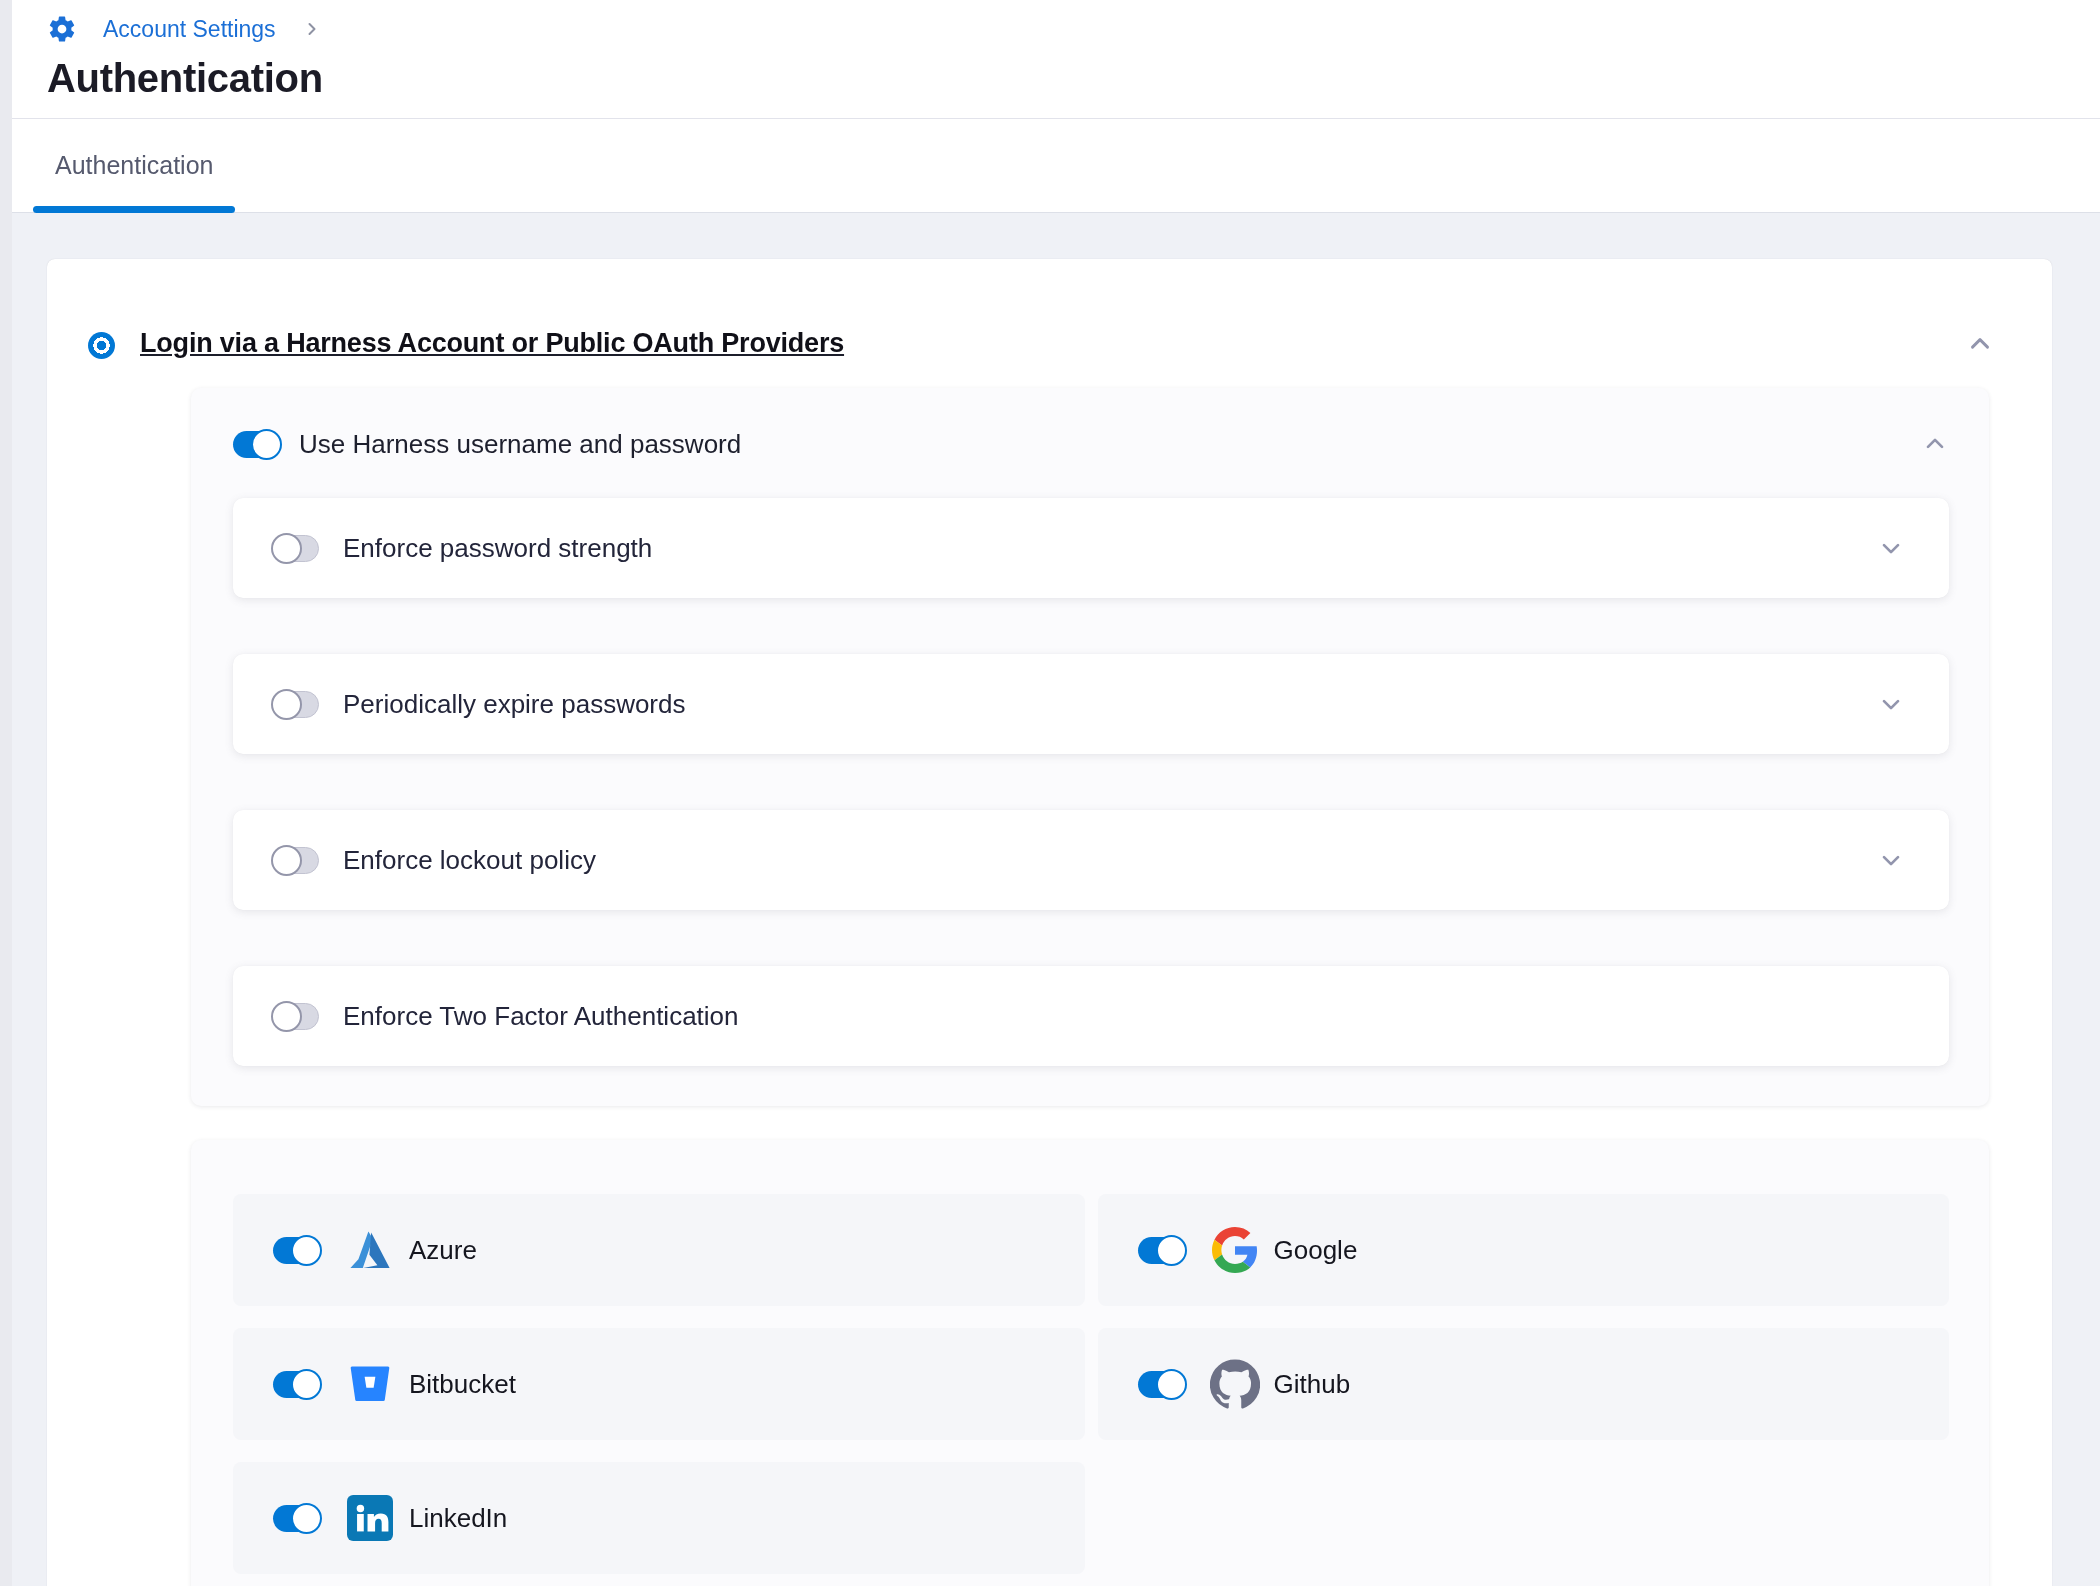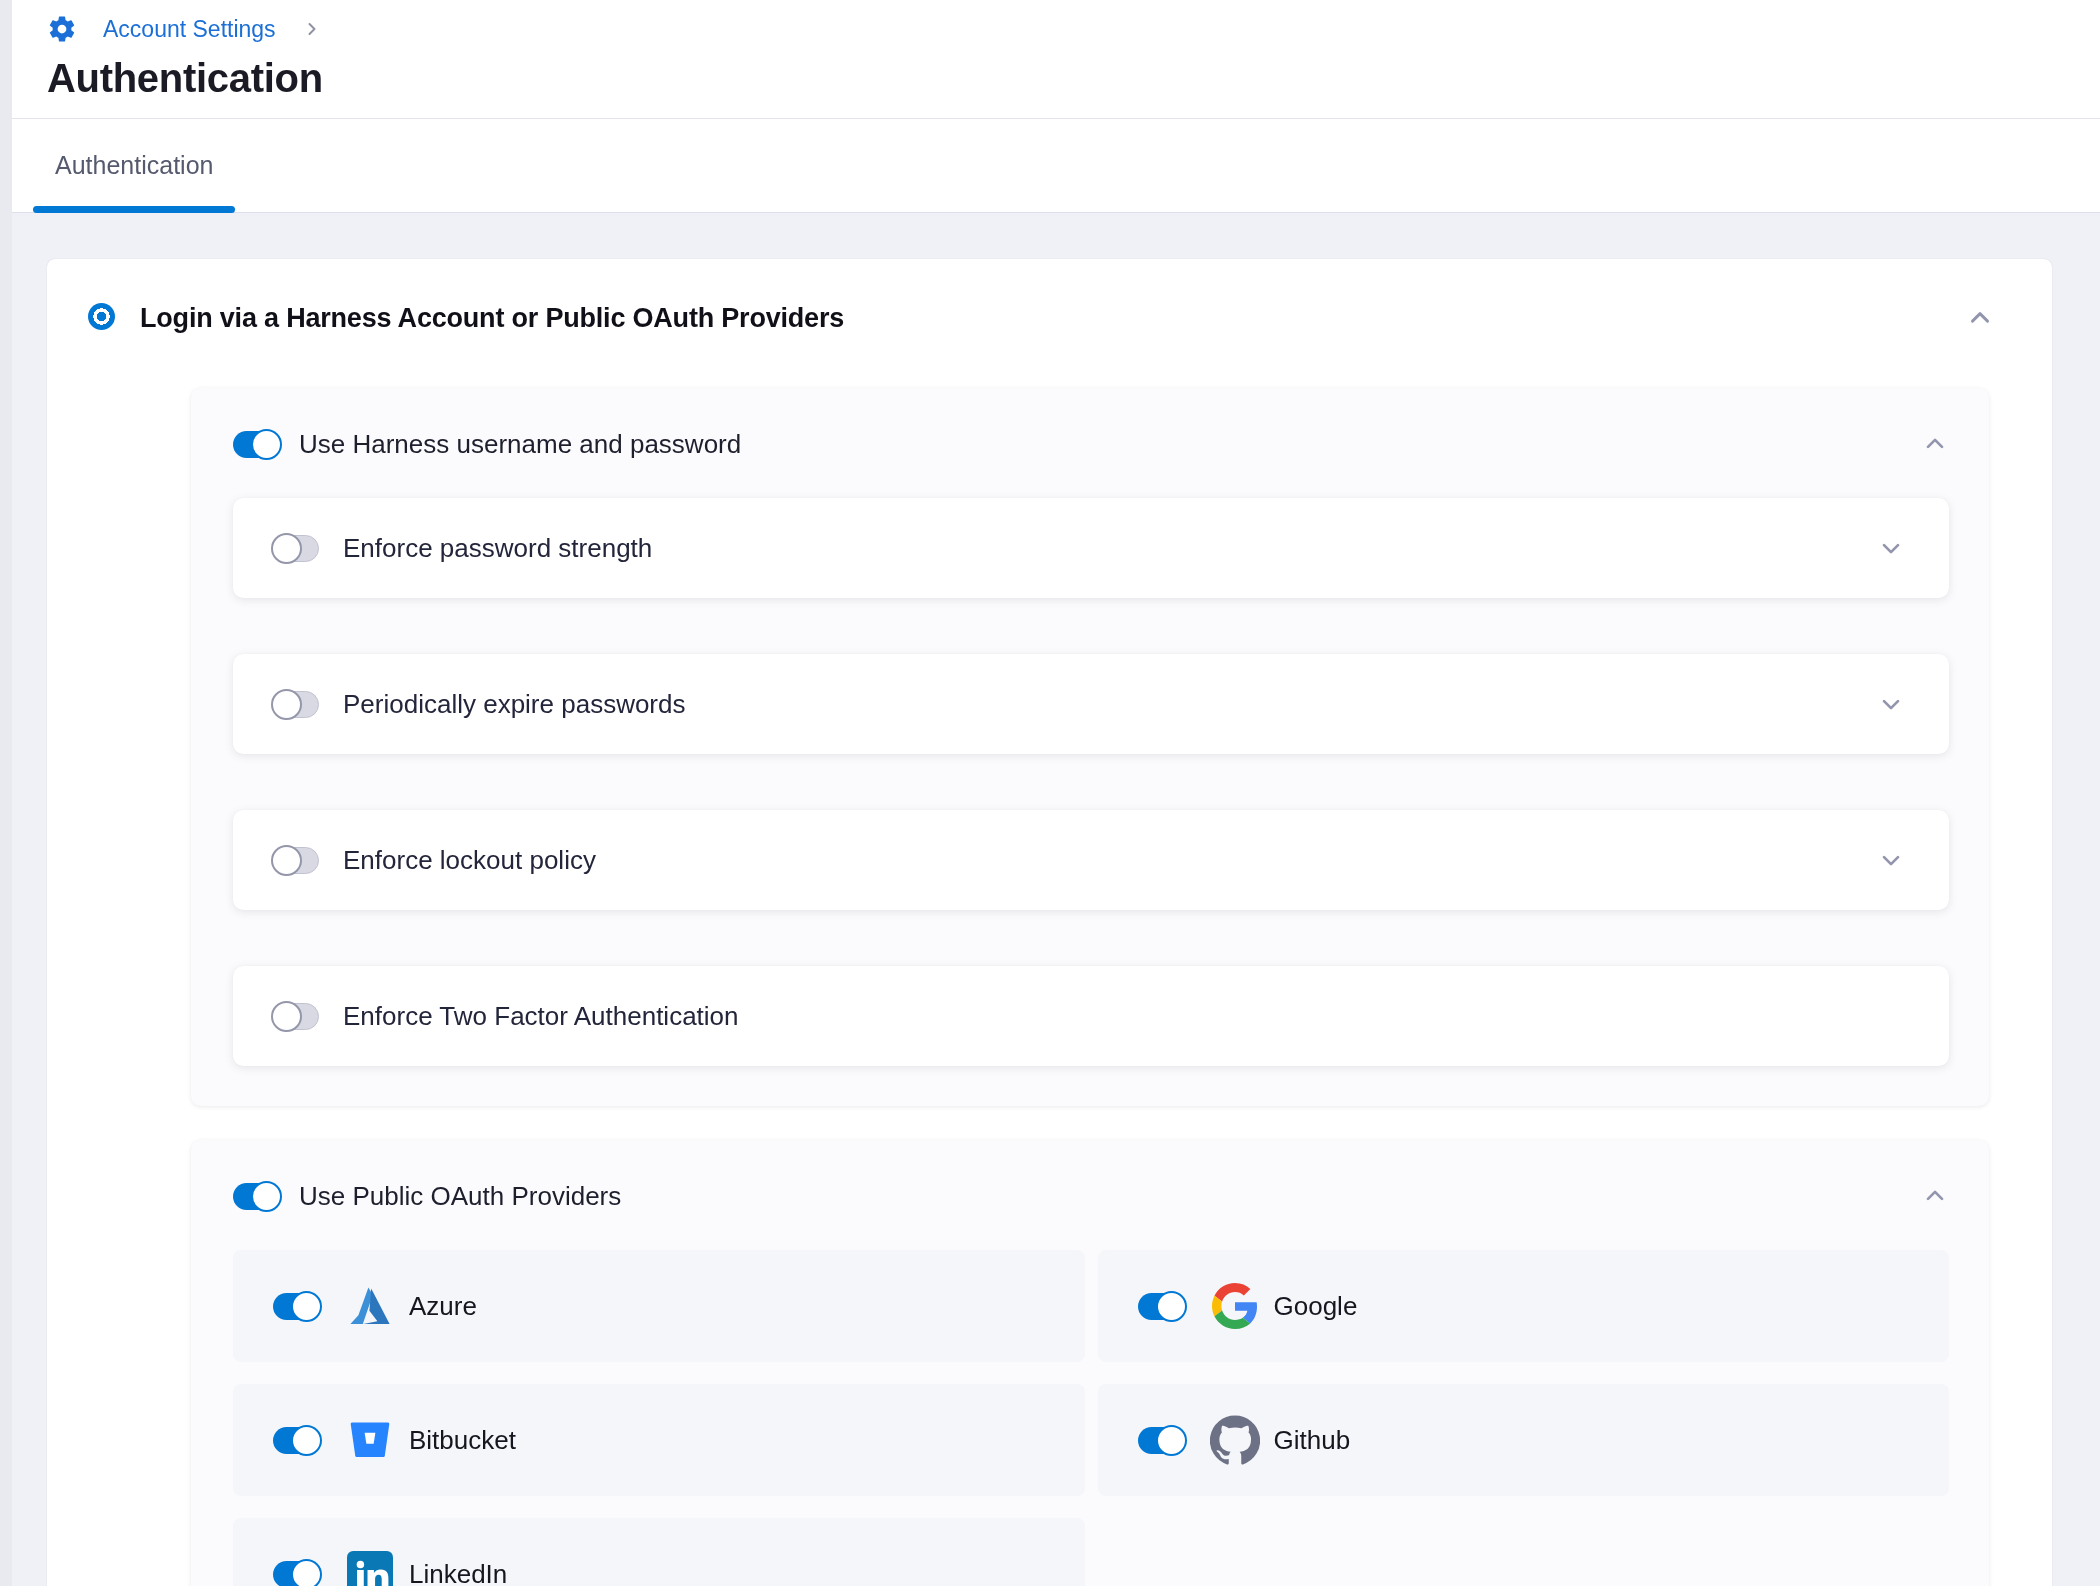--- a/index.html
+++ b/index.html
@@ -22,21 +22,21 @@
   .tab { position:relative; display:flex; align-items:center; padding:0 22px; cursor:pointer; }
   .tab-label { font-size:25px; color:#565a6e; }
   .tab.active .tab-underline { position:absolute; left:0; right:0; bottom:-1px; height:7px;
     background:#0278d5; border-radius:4px; }
 
   
   .content { background:#eff1f6; min-height:1373px; padding:46px 48px 0 47px; }
   .outer-card { background:#fff; border-radius:8px; box-shadow:0 0 1px rgba(40,41,61,.2);
     width:2005px; height:1400px; padding:44px 57px 40px 41px; }
 
-  .section-header { display:flex; align-items:flex-start; height:56px; }
+  .section-header { display:flex; align-items:flex-end; height:56px;text-decoration:underline; }
   .radio { width:27px; height:27px; border-radius:50%; flex:none; cursor:pointer;
     background:radial-gradient(circle closest-side,#0278d5 0 4.5px,#ffffff 4.5px 8.2px,#0278d5 8.2px 100%); }
   .section-title { font-size:27px; font-weight:700; color:#101018; margin-left:25px; letter-spacing:-0.2px; }
   .spacer { flex:1; }
   .chev { flex:none; cursor:pointer; display:flex; align-items:center; justify-content:center; }
 
   .inner-card { background:#fbfbfd; border-radius:10px; margin-left:103px; width:1798px;
     box-shadow:0 1px 4px rgba(40,41,61,.10); padding:28px 40px 40px 42px; }
   .inner-card + .inner-card { margin-top:34px; }
   .card-header { display:flex; align-items:center; height:56px; }
@@ -165,32 +165,20 @@
           <span class="toggle off">
               <span class="knob"></span>
             </span>
           <span class="option-label">Enforce Two Factor Authentication</span>
           <span class="spacer"></span>
         </div>
       </div>
     </div>
 
     <div class="inner-card">
-      <div class="card-header">
-        <span class="toggle on">
-            <span class="knob"></span>
-          </span>
-        <span class="card-title">Use Public OAuth Providers</span>
-        <span class="spacer"></span>
-        <span class="chev">
-          <svg width="28" height="28" viewBox="0 0 24 24">
-              <path d="M6 14.5l6-6 6 6" fill="none" stroke="#9295ad" stroke-width="2.3" stroke-linecap="round" stroke-linejoin="round"></path>
-            </svg>
-        </span>
-      </div>
 
       <div class="providers">
 
         <div class="provider-tile">
           <span class="toggle on">
               <span class="knob"></span>
             </span>
           <span class="provider-icon">
             <svg width="48" height="48" viewBox="0 0 24 24">
               <polygon points="11.2,2.8 6.2,16.6 2.2,21 8.4,21 13.4,6.4" fill="#3b90d8"></polygon>

